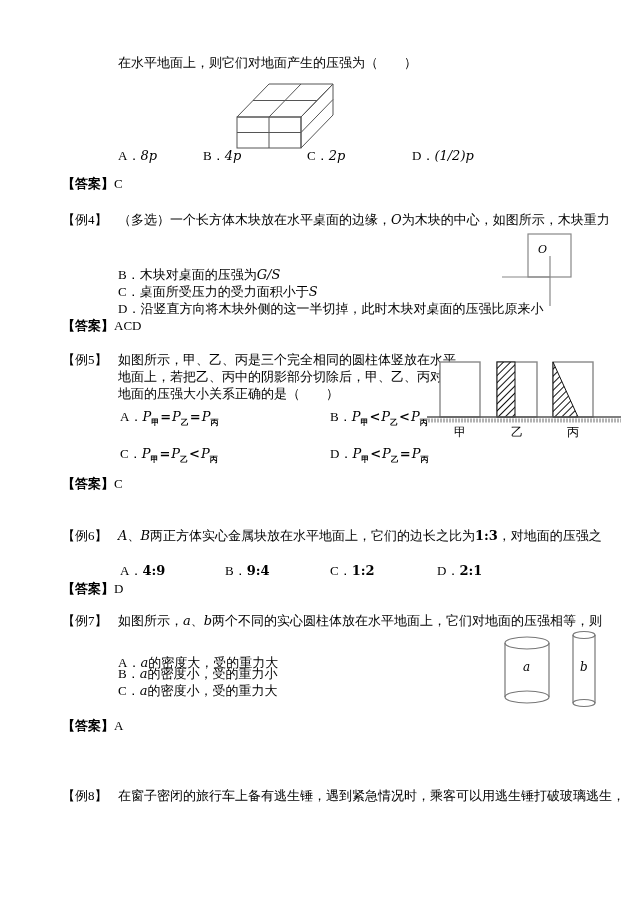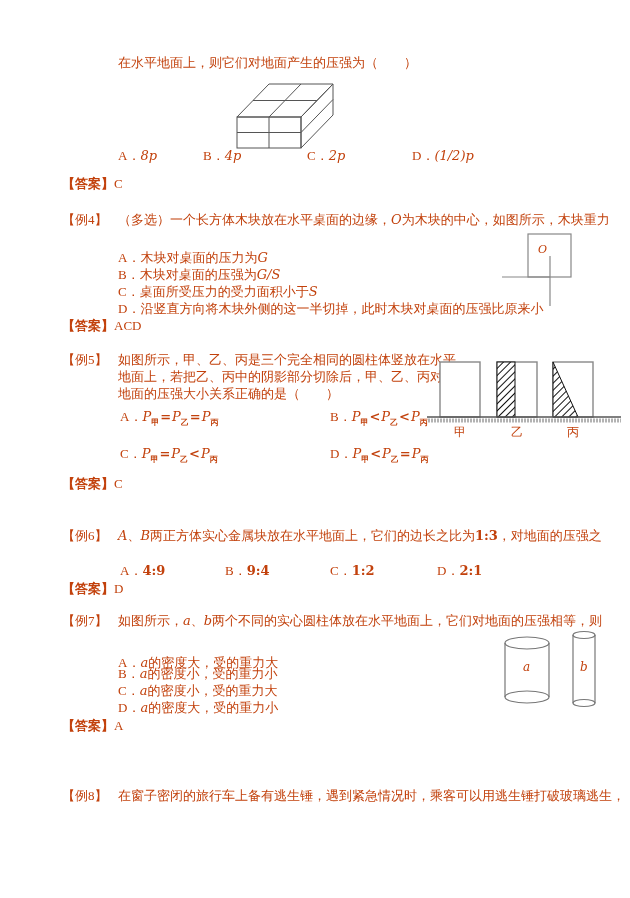--- a/index.html
+++ b/index.html
@@ -1,17 +1,17 @@
 <!DOCTYPE html>
 <html><head>
 <meta charset="utf-8">
 <style>
   html,body{margin:0;padding:0;background:#e8e8e8;}
   .page{position:relative;width:630px;height:898px;background:#ffffff;margin:0 auto;
-        font-family:"Liberation Serif","DejaVu Serif",serif;color:#c2410c;overflow:hidden;}
+        font-family:"Liberation Serif","DejaVu Serif",serif;color:#000000;overflow:hidden;}
   .t{position:absolute;font-size:13px;line-height:16px;white-space:nowrap;}
   .mv{font-family:"DejaVu Serif",serif;font-style:italic;font-weight:normal;}
   .mb{font-family:"DejaVu Serif",serif;font-weight:bold;margin-top:25px;}
   .op{font-family:"DejaVu Serif",serif;font-weight:bold;padding:0 1px;}
   sub.ss{font-size:8px;font-weight:bold;}
   .anslbl{font-weight:bold;}
   .fig{position:absolute;}
   .figlabel{position:absolute;font-size:12px;white-space:nowrap;}
   svg{display:block;}
 </style>
@@ -52,23 +52,20 @@
   <div class="t" style="left:412px;top:148px">
     <span>D．</span><span class="mv">(1/2)p</span>
   </div>
   <div class="t" style="left:62px;top:176px">
     <span class="anslbl">【答案】</span><span>C</span>
   </div>
 
   <div class="t" style="left:62px;top:212px"><span>【例4】</span></div>
   <div class="t" style="left:118px;top:212px">
     <span>（多选）一个长方体木块放在水平桌面的边缘，</span><span class="mv">O</span><span>为木块的中心，如图所示，木块重力</span>
-  </div>
-  <div class="t" style="left:118px;top:250px">
-    <span>A．木块对桌面的压力为</span><span class="mv">G</span>
   </div>
   <div class="t" style="left:118px;top:267px">
     <span>B．木块对桌面的压强为</span><span class="mv">G/S</span>
   </div>
   <div class="t" style="left:118px;top:284px">
     <span>C．桌面所受压力的受力面积小于</span><span class="mv">S</span>
   </div>
   <div class="t" style="left:118px;top:301px">
     <span>D．沿竖直方向将木块外侧的这一半切掉，此时木块对桌面的压强比原来小</span><span class="mv"></span>
   </div>
@@ -158,23 +155,20 @@
   </div>
   <div class="t" style="left:118px;top:655px">
     <span>A．</span><span class="mv">a</span><span>的密度大，受的重力大</span>
   </div>
   <div class="t" style="left:118px;top:666px">
     <span>B．</span><span class="mv">a</span><span>的密度小，受的重力小</span>
   </div>
   <div class="t" style="left:118px;top:683px">
     <span>C．</span><span class="mv">a</span><span>的密度小，受的重力大</span>
   </div>
-  <div class="t" style="left:118px;top:700px">
-    <span>D．</span><span class="mv">a</span><span>的密度大，受的重力小</span>
-  </div>
   <div class="t" style="left:62px;top:718px">
     <span class="anslbl">【答案】</span><span>A</span>
   </div>
 
   <svg class="fig" style="left:498px;top:626px" width="115" height="90" viewBox="0 0 115 90">
     <g stroke="#777" stroke-width="1.2" fill="none">
 
       <ellipse cx="29" cy="17" rx="22" ry="6"></ellipse>
       <ellipse cx="29" cy="71" rx="22" ry="6"></ellipse>
       <line x1="7" y1="17" x2="7" y2="71"></line>

